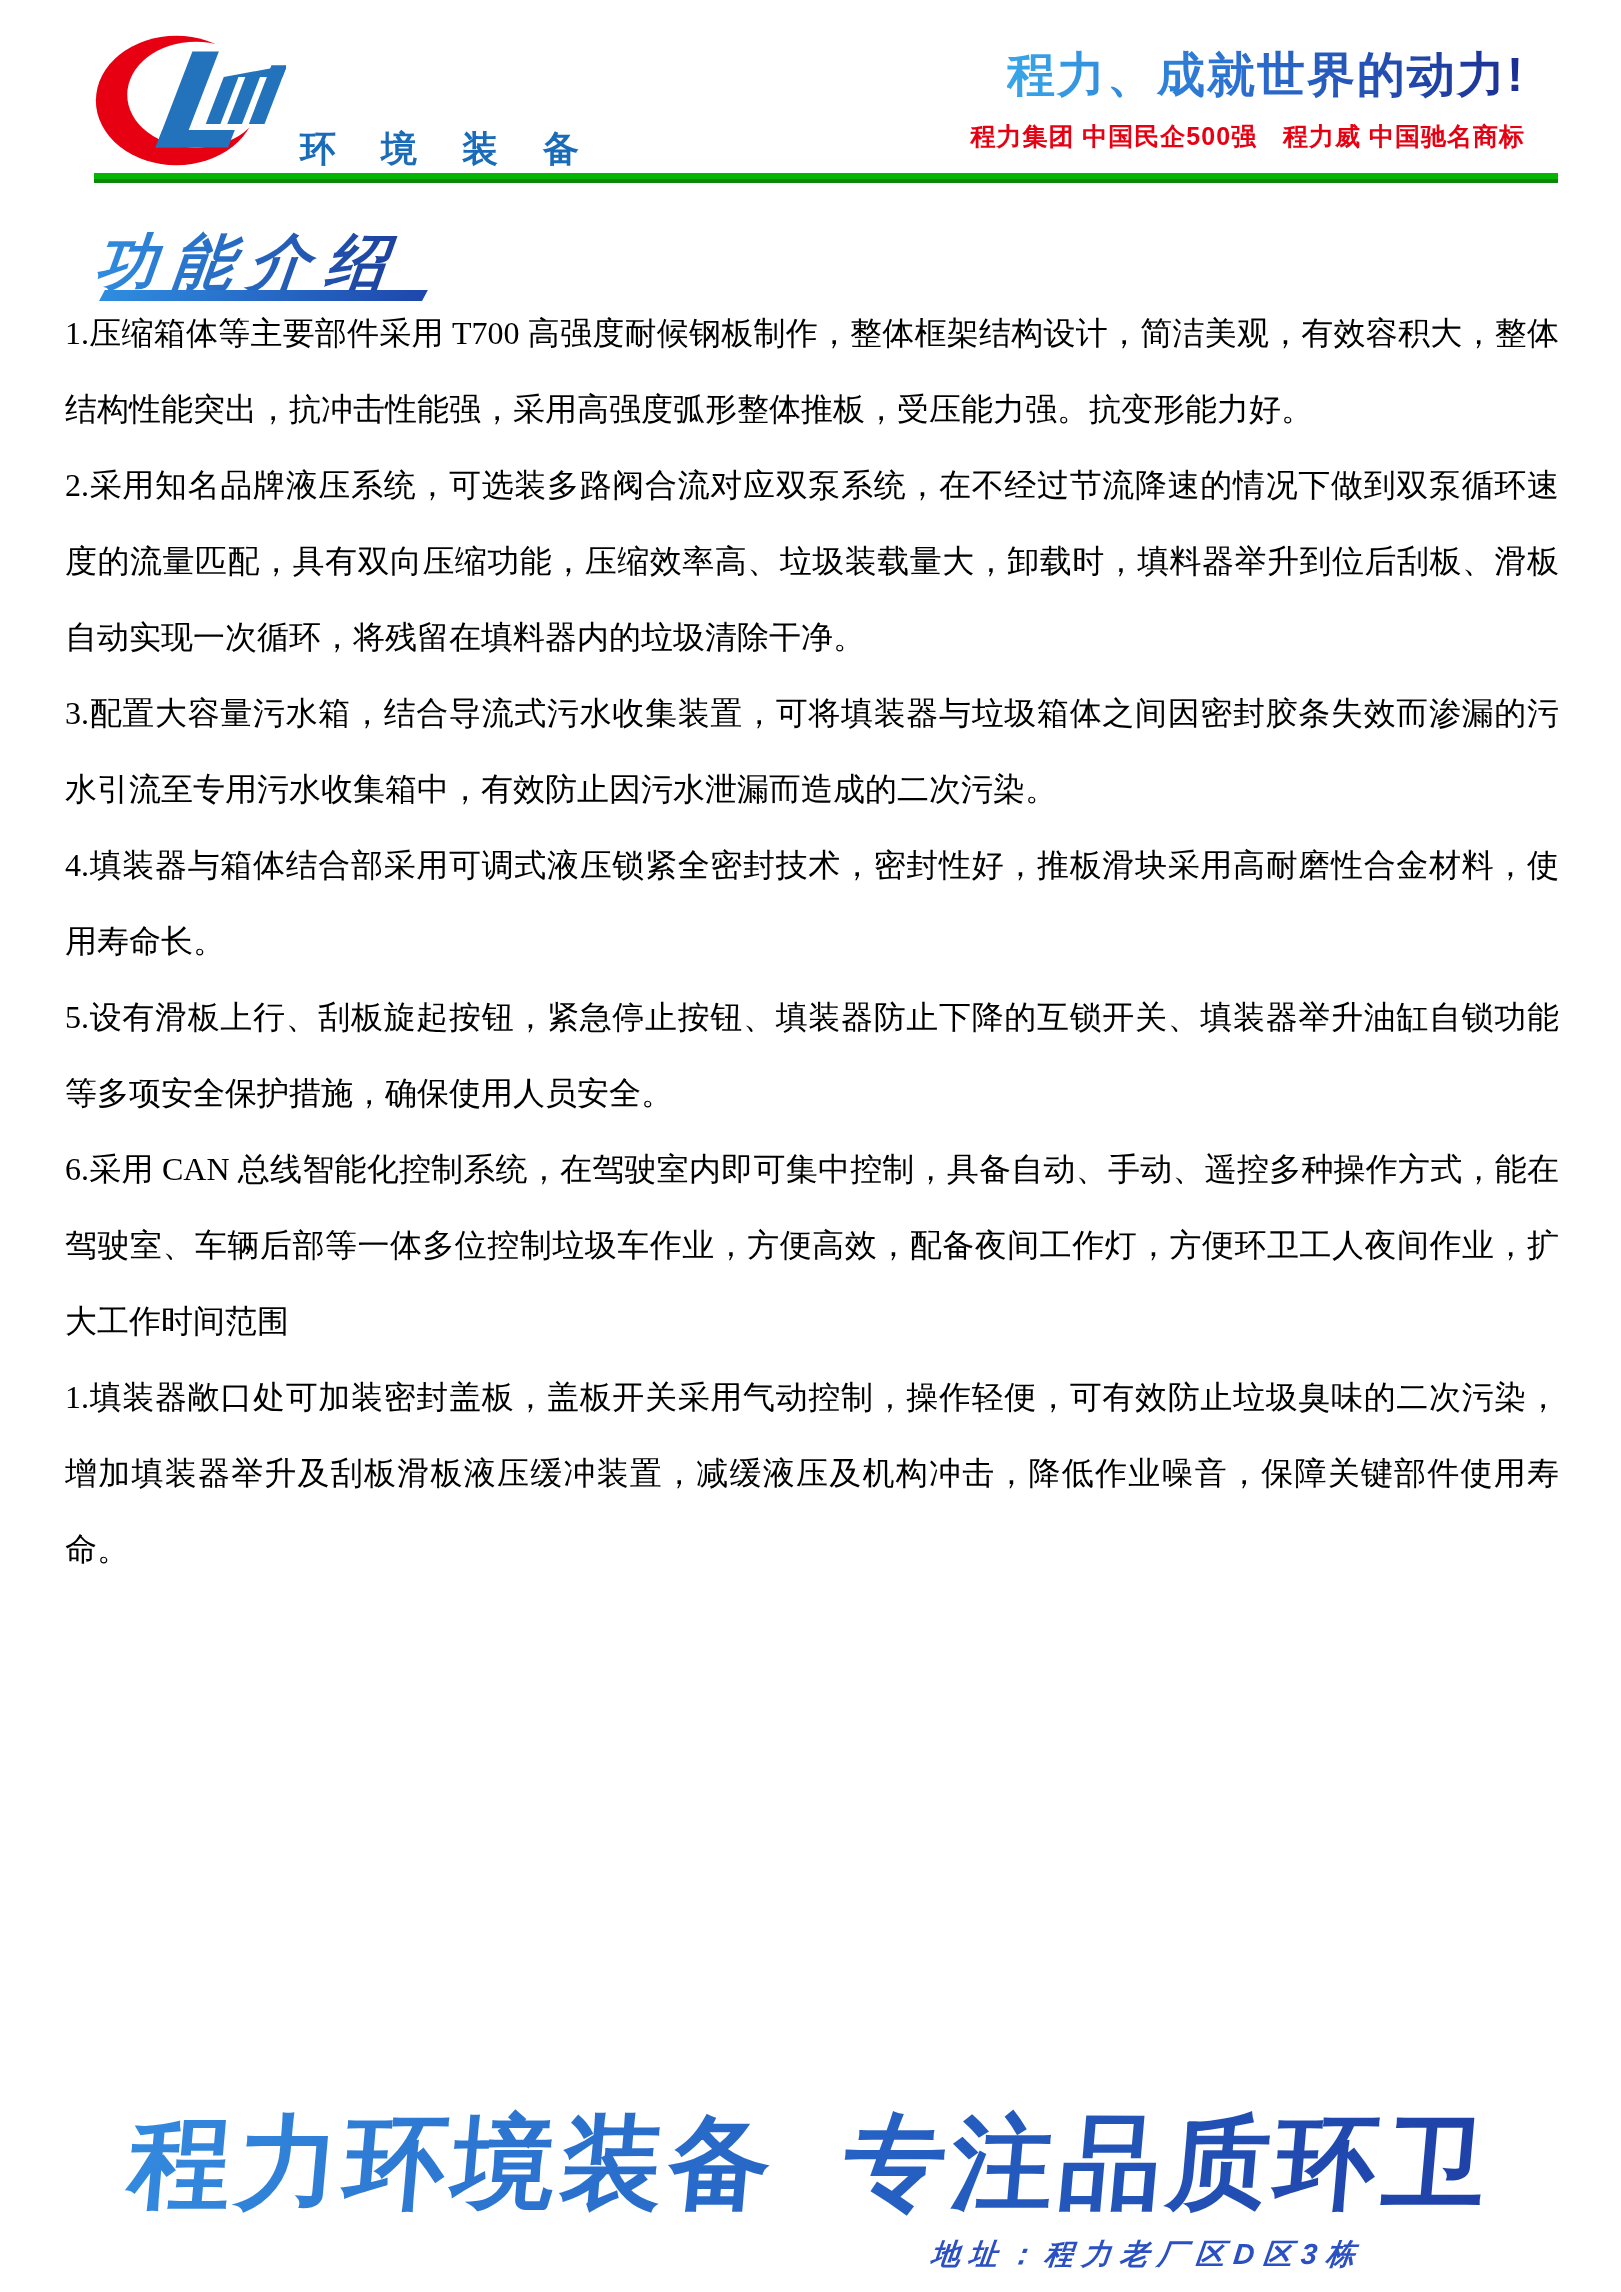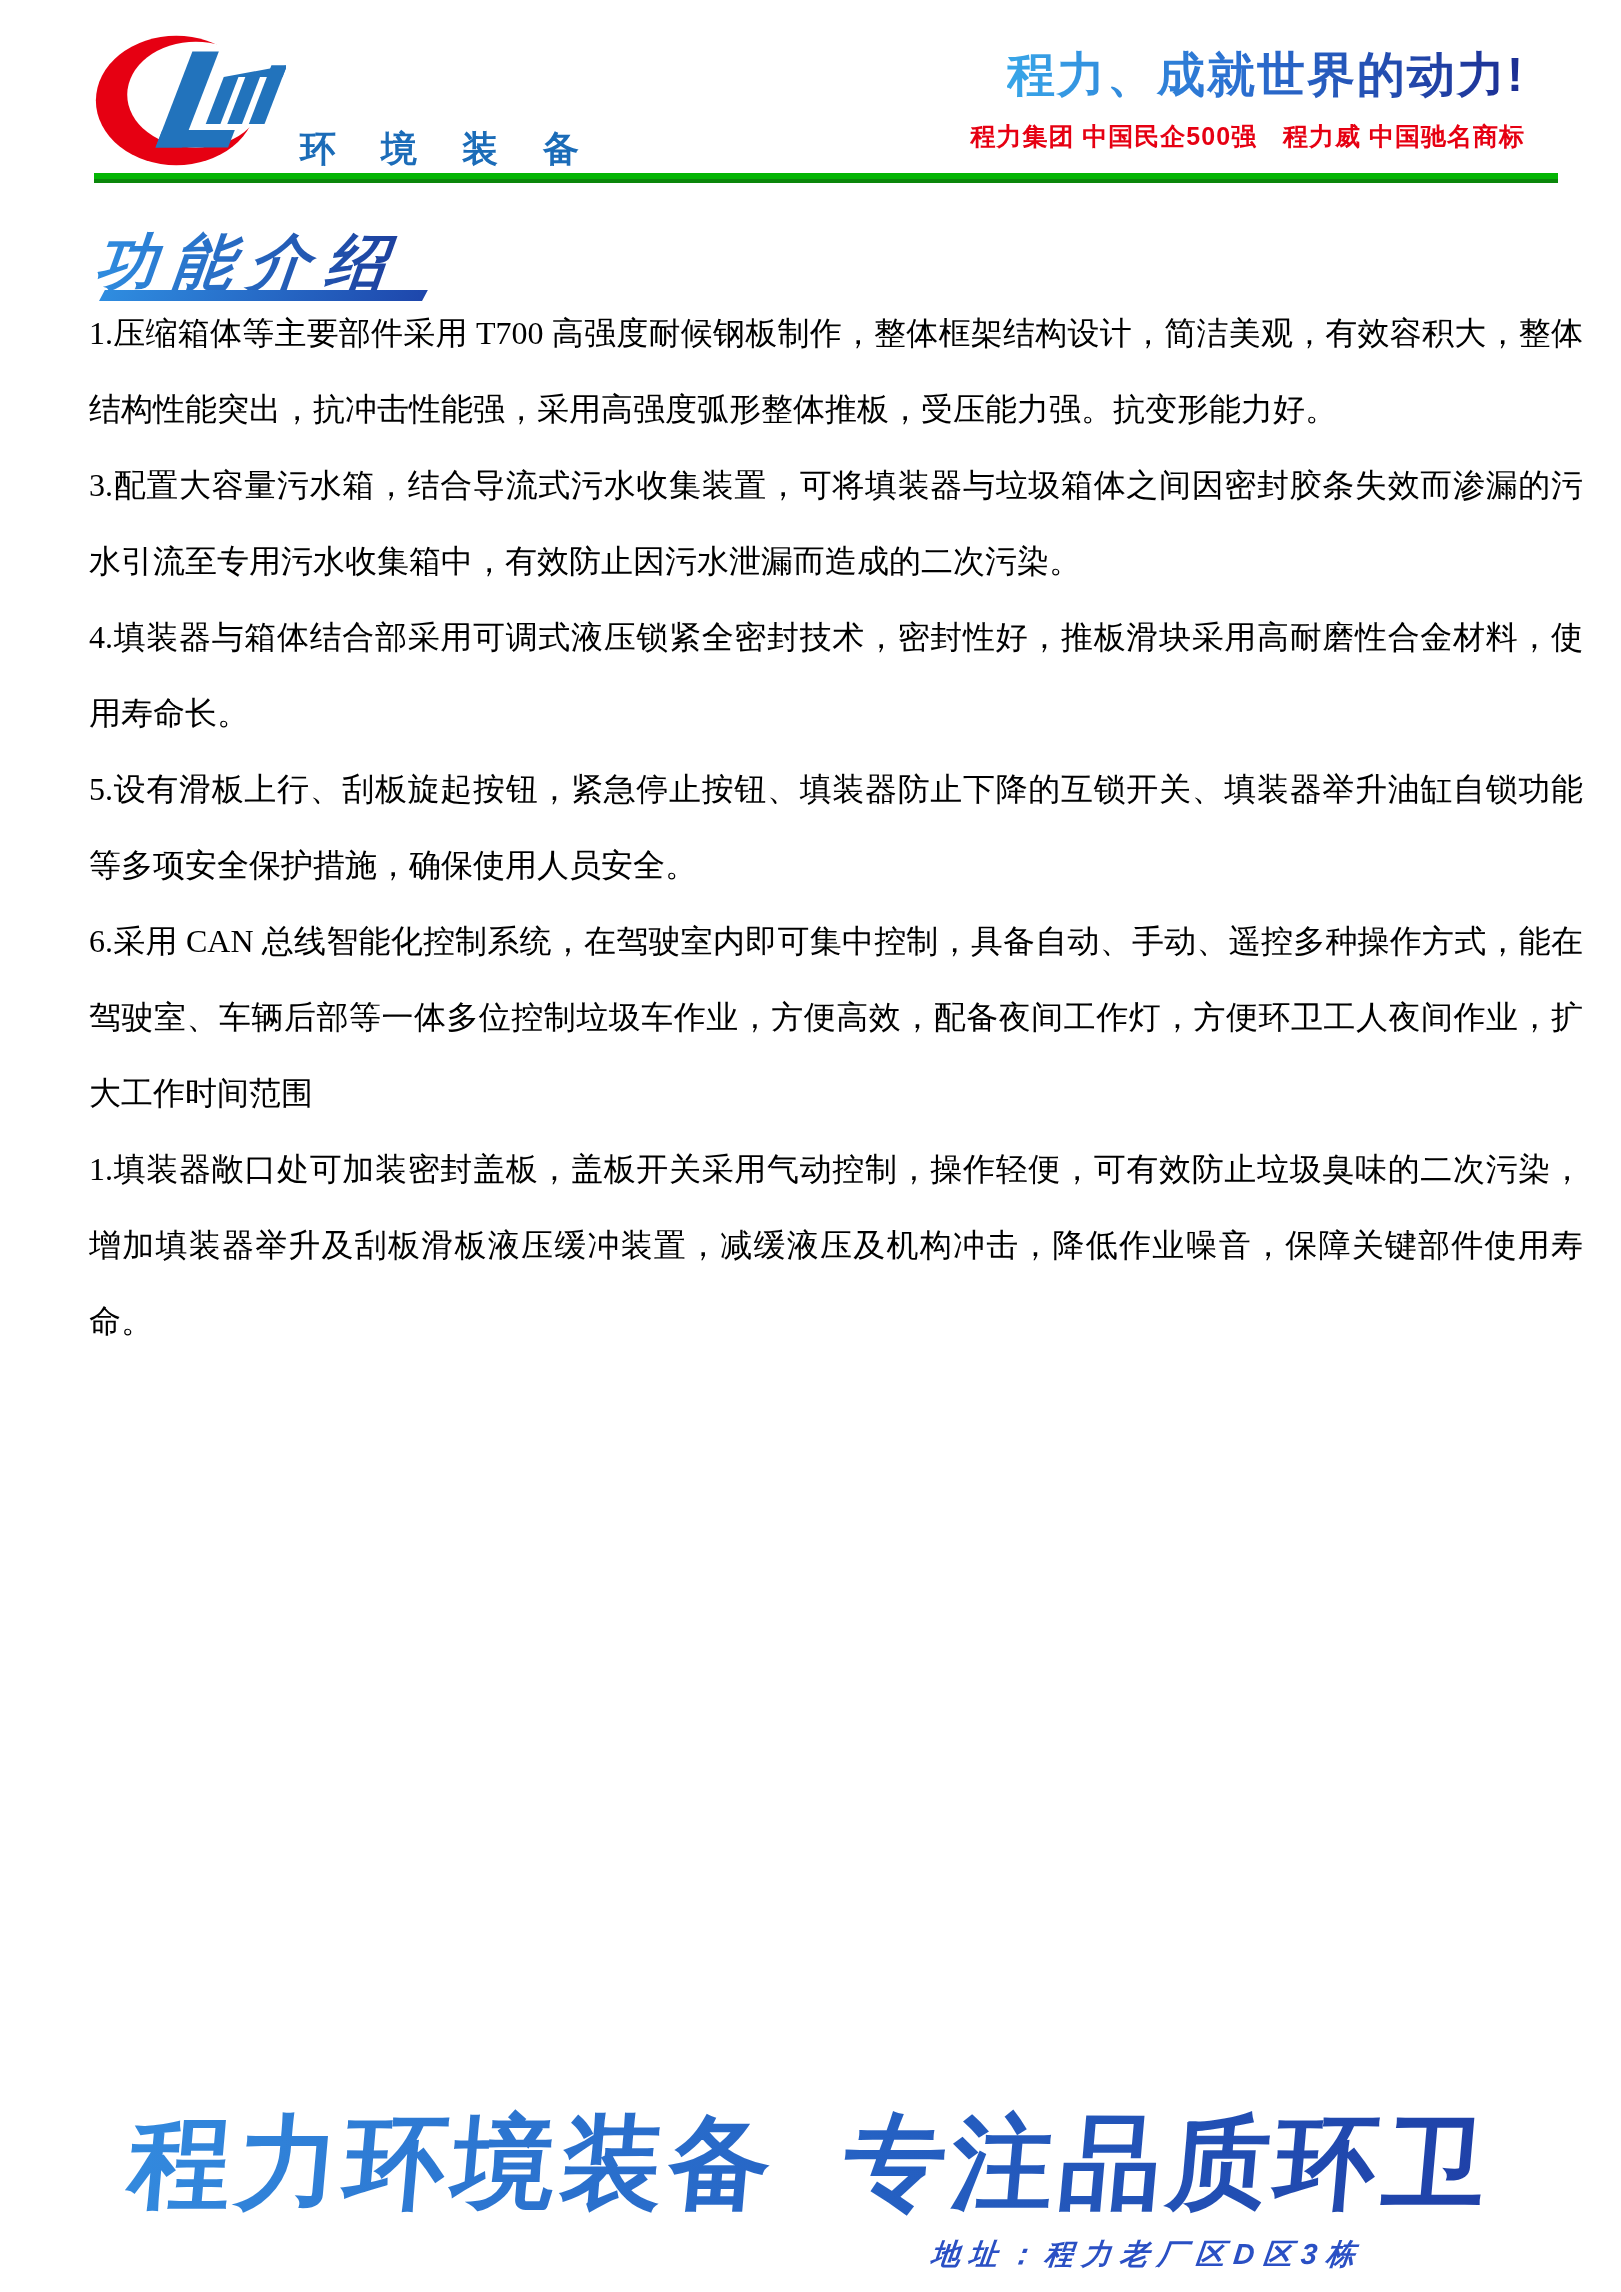--- a/index.html
+++ b/index.html
@@ -27,21 +27,21 @@
          font-style:italic;letter-spacing:15.7px;white-space:nowrap;transform:skewX(-6deg);
          background:linear-gradient(90deg,#2f8de0 0%,#1d3f9d 100%);
          -webkit-background-clip:text;background-clip:text;color:transparent;}
   .sec-underline{position:absolute;top:290px;left:102px;width:323px;height:10.8px;
          transform:skewX(-28deg);
          background:linear-gradient(90deg,#2f8de0 0%,#1e47ac 100%);}
 
   
   .content{position:absolute;top:295px;left:65px;width:1494px;
          font-family:"Liberation Serif","DejaVu Serif",serif;
-         font-size:32px;line-height:76px;color:#000;text-align:justify;margin-left:24px;}
+         font-size:32px;line-height:76px;color:#000;text-align:justify;}
   .content p{margin:0;}
 
   
   .footer-banner{position:absolute;top:2096px;left:0;width:100%;text-align:center;
          font-size:102px;font-weight:900;white-space:nowrap;letter-spacing:5.9px;
          word-spacing:33px;transform:skewX(-5deg);
          background:linear-gradient(90deg,#3590e2 0%,#2560c2 55%,#1e3aa2 100%);
          -webkit-background-clip:text;background-clip:text;color:transparent;}
   .footer-address{position:absolute;top:2235px;right:257px;font-size:29px;font-weight:900;
          font-style:italic;color:#2a50c4;letter-spacing:8.8px;white-space:nowrap;
@@ -75,20 +75,21 @@
     <div class="tagline">程力集团 中国民企500强　程力威 中国驰名商标</div>
 
     <div class="divider"></div>
   </div>
 
   <div class="sec-title">功能介绍</div>
   <div class="sec-underline"></div>
 
   <div class="content">
     <p>1.压缩箱体等主要部件采用 T700 高强度耐候钢板制作，整体框架结构设计，简洁美观，有效容积大，整体结构性能突出，抗冲击性能强，采用高强度弧形整体推板，受压能力强。抗变形能力好。</p>
+    <p>2.采用知名品牌液压系统，可选装多路阀合流对应双泵系统，在不经过节流降速的情况下做到双泵循环速度的流量匹配，具有双向压缩功能，压缩效率高、垃圾装载量大，卸载时，填料器举升到位后刮板、滑板自动实现一次循环，将残留在填料器内的垃圾清除干净。</p>
     <p>3.配置大容量污水箱，结合导流式污水收集装置，可将填装器与垃圾箱体之间因密封胶条失效而渗漏的污水引流至专用污水收集箱中，有效防止因污水泄漏而造成的二次污染。</p>
     <p>4.填装器与箱体结合部采用可调式液压锁紧全密封技术，密封性好，推板滑块采用高耐磨性合金材料，使用寿命长。</p>
     <p>5.设有滑板上行、刮板旋起按钮，紧急停止按钮、填装器防止下降的互锁开关、填装器举升油缸自锁功能等多项安全保护措施，确保使用人员安全。</p>
     <p>6.采用 CAN 总线智能化控制系统，在驾驶室内即可集中控制，具备自动、手动、遥控多种操作方式，能在驾驶室、车辆后部等一体多位控制垃圾车作业，方便高效，配备夜间工作灯，方便环卫工人夜间作业，扩大工作时间范围</p>
     <p>1.填装器敞口处可加装密封盖板，盖板开关采用气动控制，操作轻便，可有效防止垃圾臭味的二次污染，增加填装器举升及刮板滑板液压缓冲装置，减缓液压及机构冲击，降低作业噪音，保障关键部件使用寿命。</p>
   </div>
 
   <div class="footer-banner">程力环境装备 专注品质环卫</div>
   <div class="footer-address">地址：程力老厂区D区3栋</div>
 

